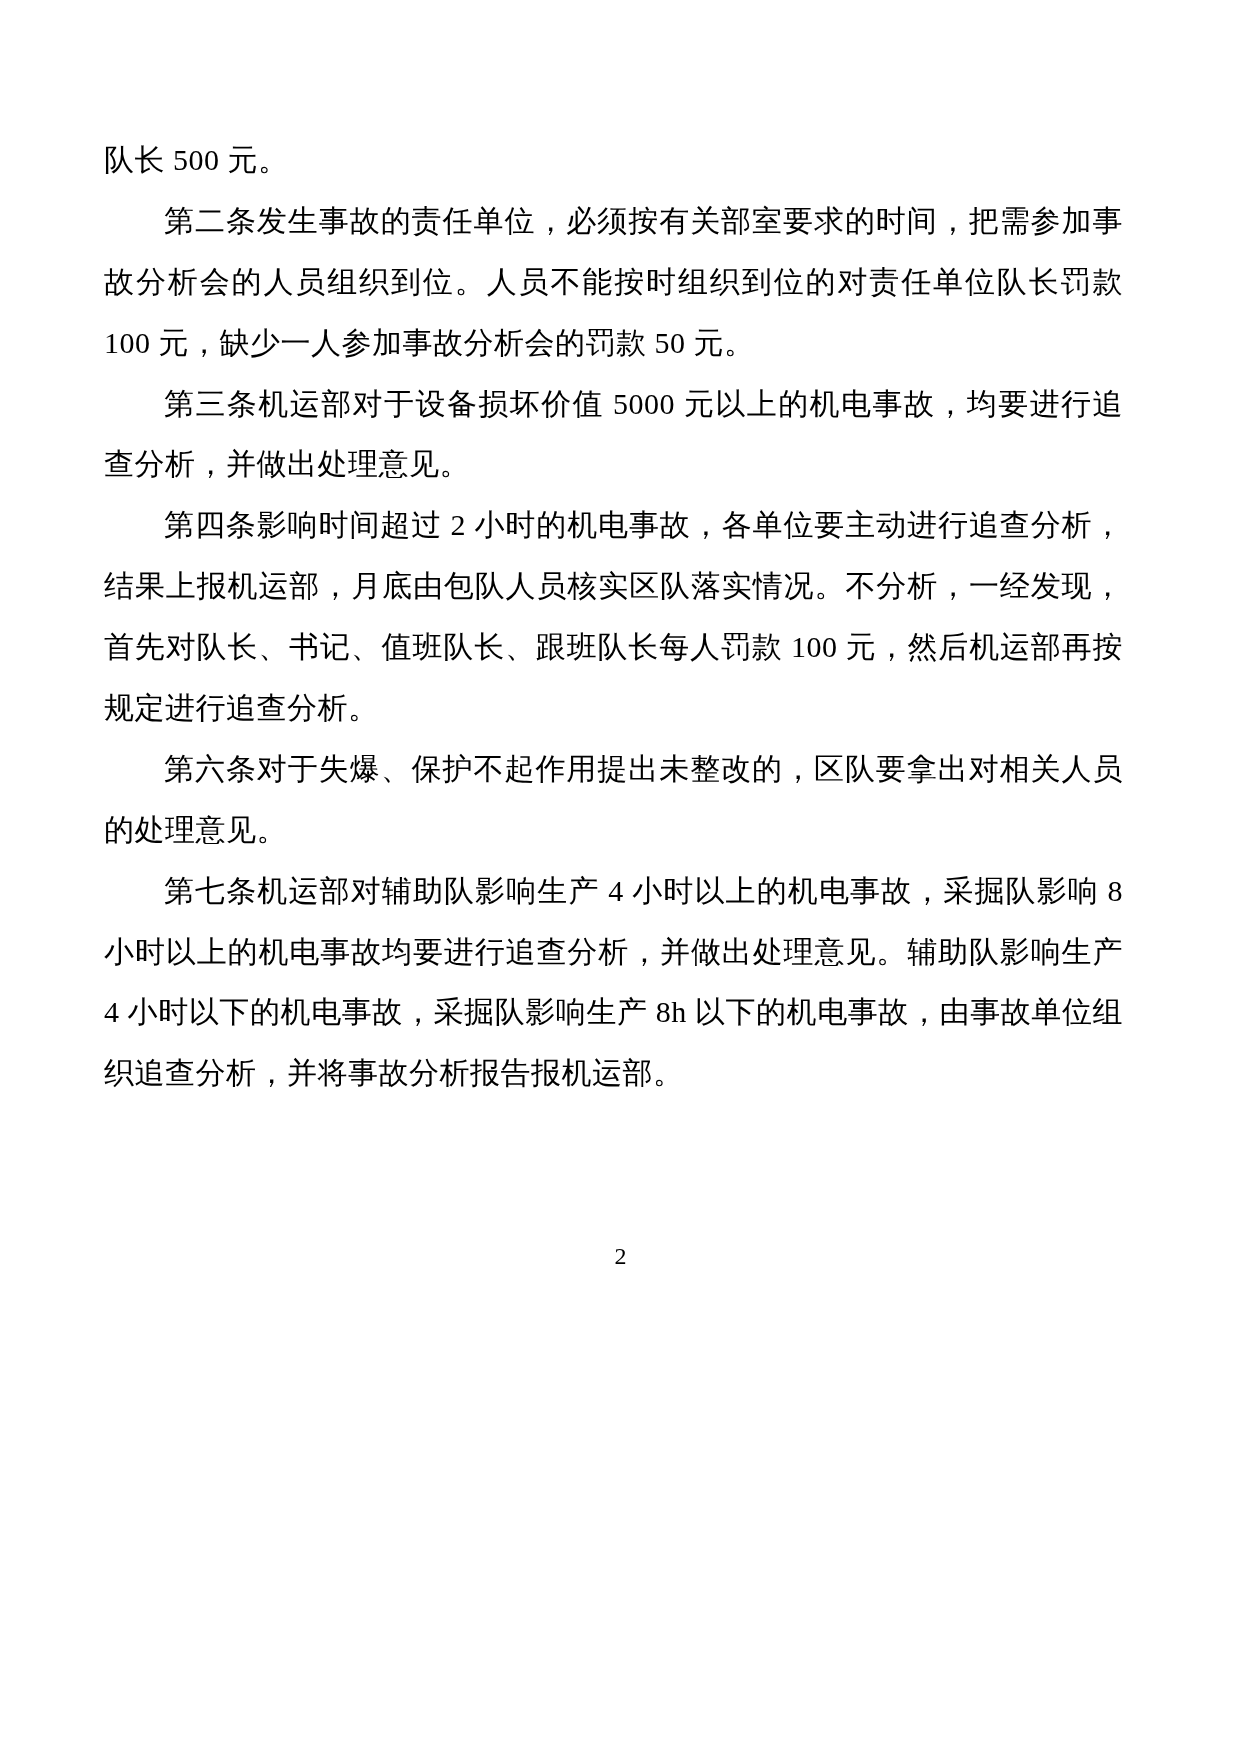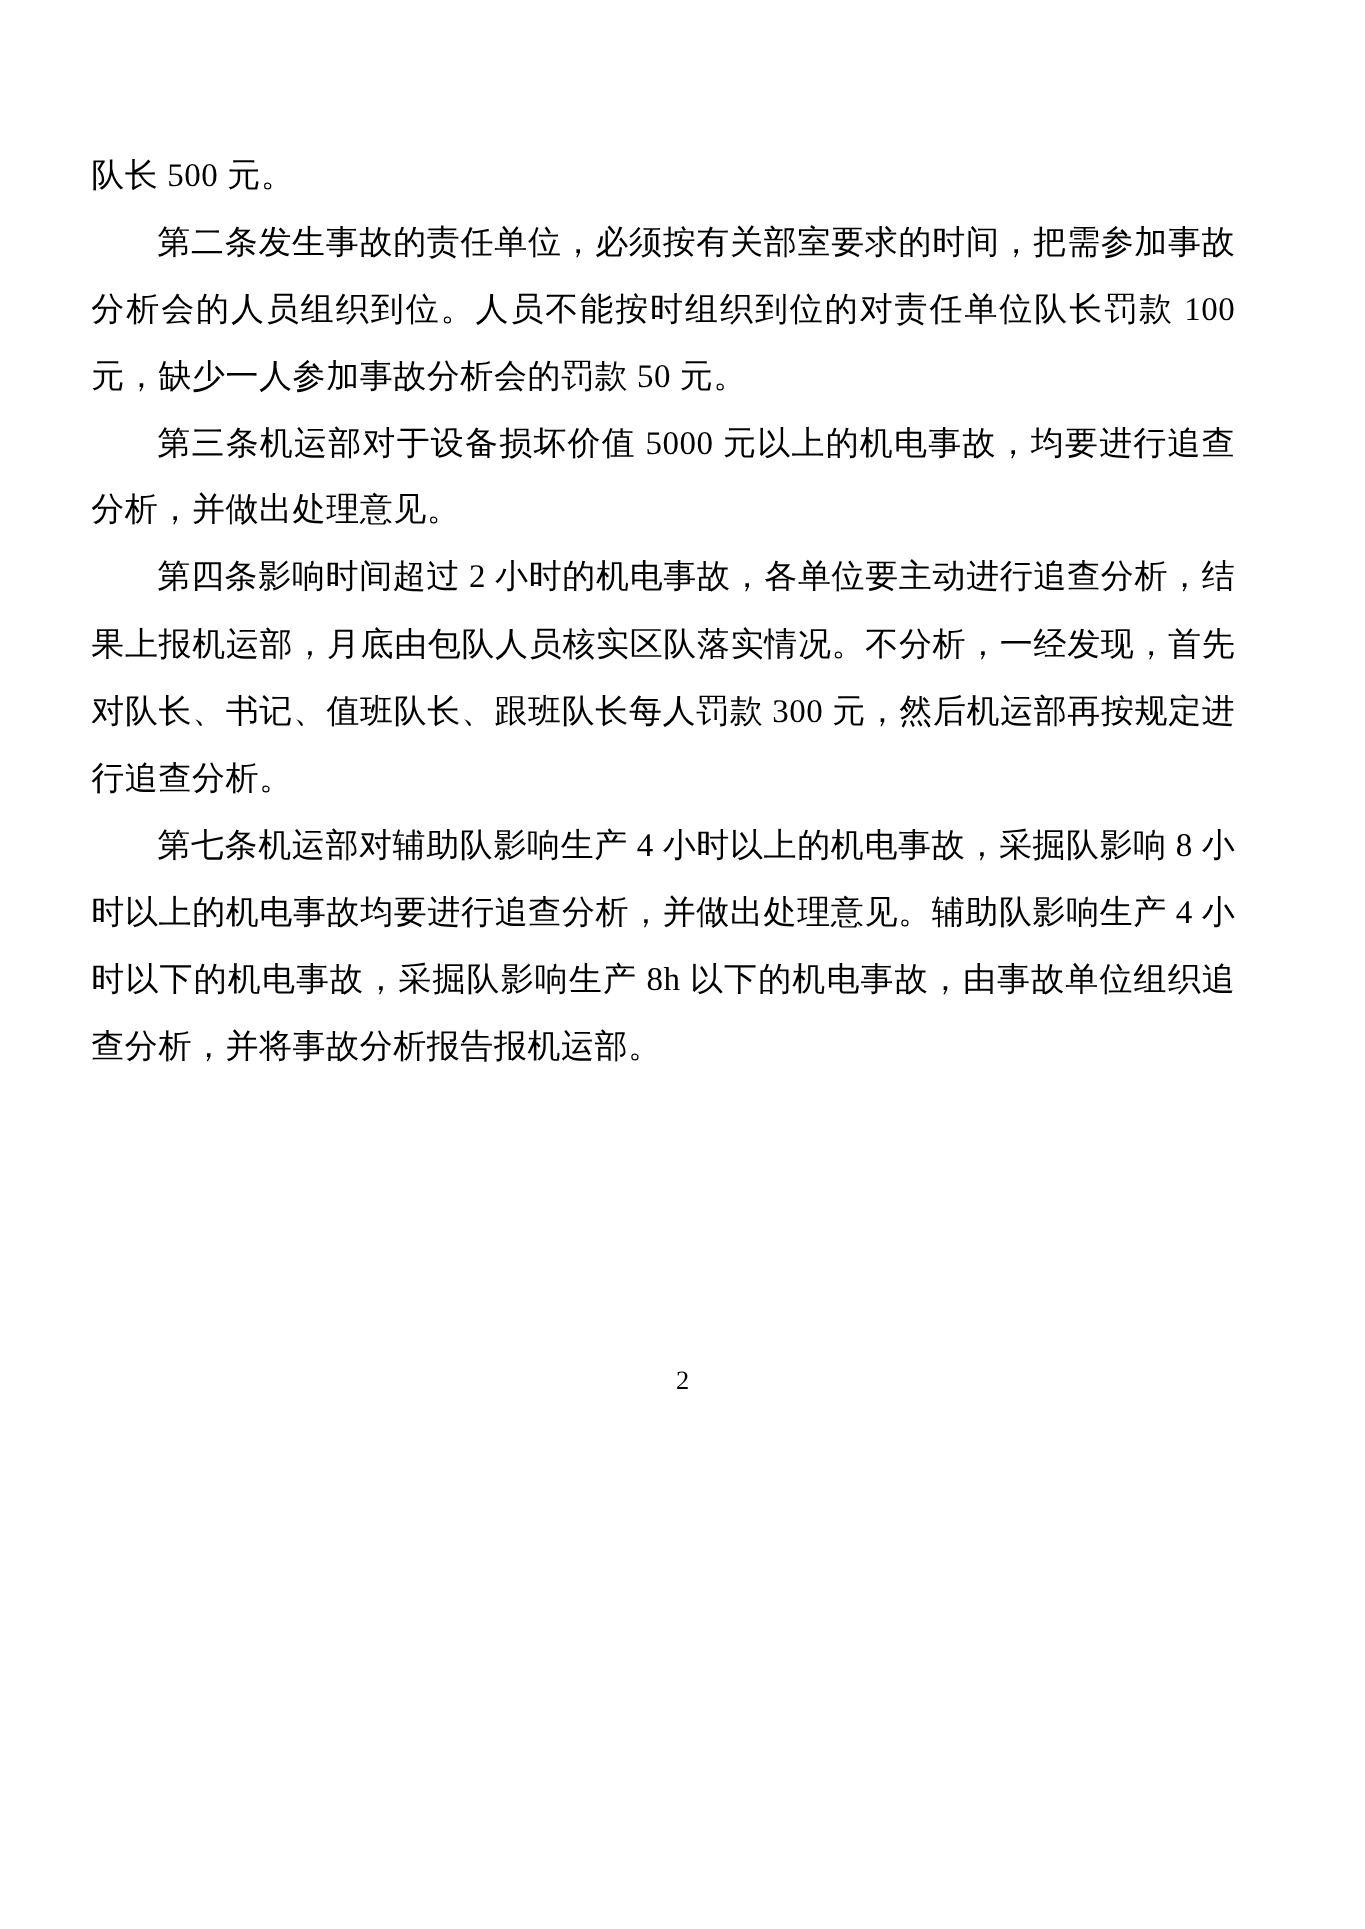--- a/index.html
+++ b/index.html
@@ -15,21 +15,21 @@
     position: relative;
     overflow: hidden;
   }
   .page {
     position: absolute;
     top: 0;
     left: 0;
     width: 1241px;
     height: 1388px;
     box-sizing: border-box;
-    padding: 130px 118px 60px 83px;
+    padding: 130px 118px 60px 104px;
   }
   .doc-body {
     font-size: 30px;
     line-height: 2.03;
     letter-spacing: 0.5px;
     text-align: justify;
     text-justify: inter-ideograph;
   }
   .para {
     margin: 0 0 0 0;
@@ -50,17 +50,18 @@
   }
 </style>
 </head>
 <body>
 
 <div class="page">
   <div class="doc-body">
     <p class="para noindent">队长 500 元。</p>
     <p class="para">第二条发生事故的责任单位，必须按有关部室要求的时间，把需参加事故分析会的人员组织到位。人员不能按时组织到位的对责任单位队长罚款 100 元，缺少一人参加事故分析会的罚款 50 元。</p>
     <p class="para">第三条机运部对于设备损坏价值 5000 元以上的机电事故，均要进行追查分析，并做出处理意见。</p>
-    <p class="para">第四条影响时间超过 2 小时的机电事故，各单位要主动进行追查分析，结果上报机运部，月底由包队人员核实区队落实情况。不分析，一经发现，首先对队长、书记、值班队长、跟班队长每人罚款 300 元，然后机运部再按规定进行追查分析。</p>
+    <p class="para">第四条影响时间超过 2 小时的机电事故，各单位要主动进行追查分析，结果上报机运部，月底由包队人员核实区队落实情况。不分析，一经发现，首先对队长、书记、值班队长、跟班队长每人罚款 100 元，然后机运部再按规定进行追查分析。</p>
+    <p class="para">第六条对于失爆、保护不起作用提出未整改的，区队要拿出对相关人员的处理意见。</p>
     <p class="para">第七条机运部对辅助队影响生产 4 小时以上的机电事故，采掘队影响 8 小时以上的机电事故均要进行追查分析，并做出处理意见。辅助队影响生产 4 小时以下的机电事故，采掘队影响生产 8h 以下的机电事故，由事故单位组织追查分析，并将事故分析报告报机运部。</p>
   </div>
   <div class="page-number">2</div>
 </div>
 
 </body></html>

